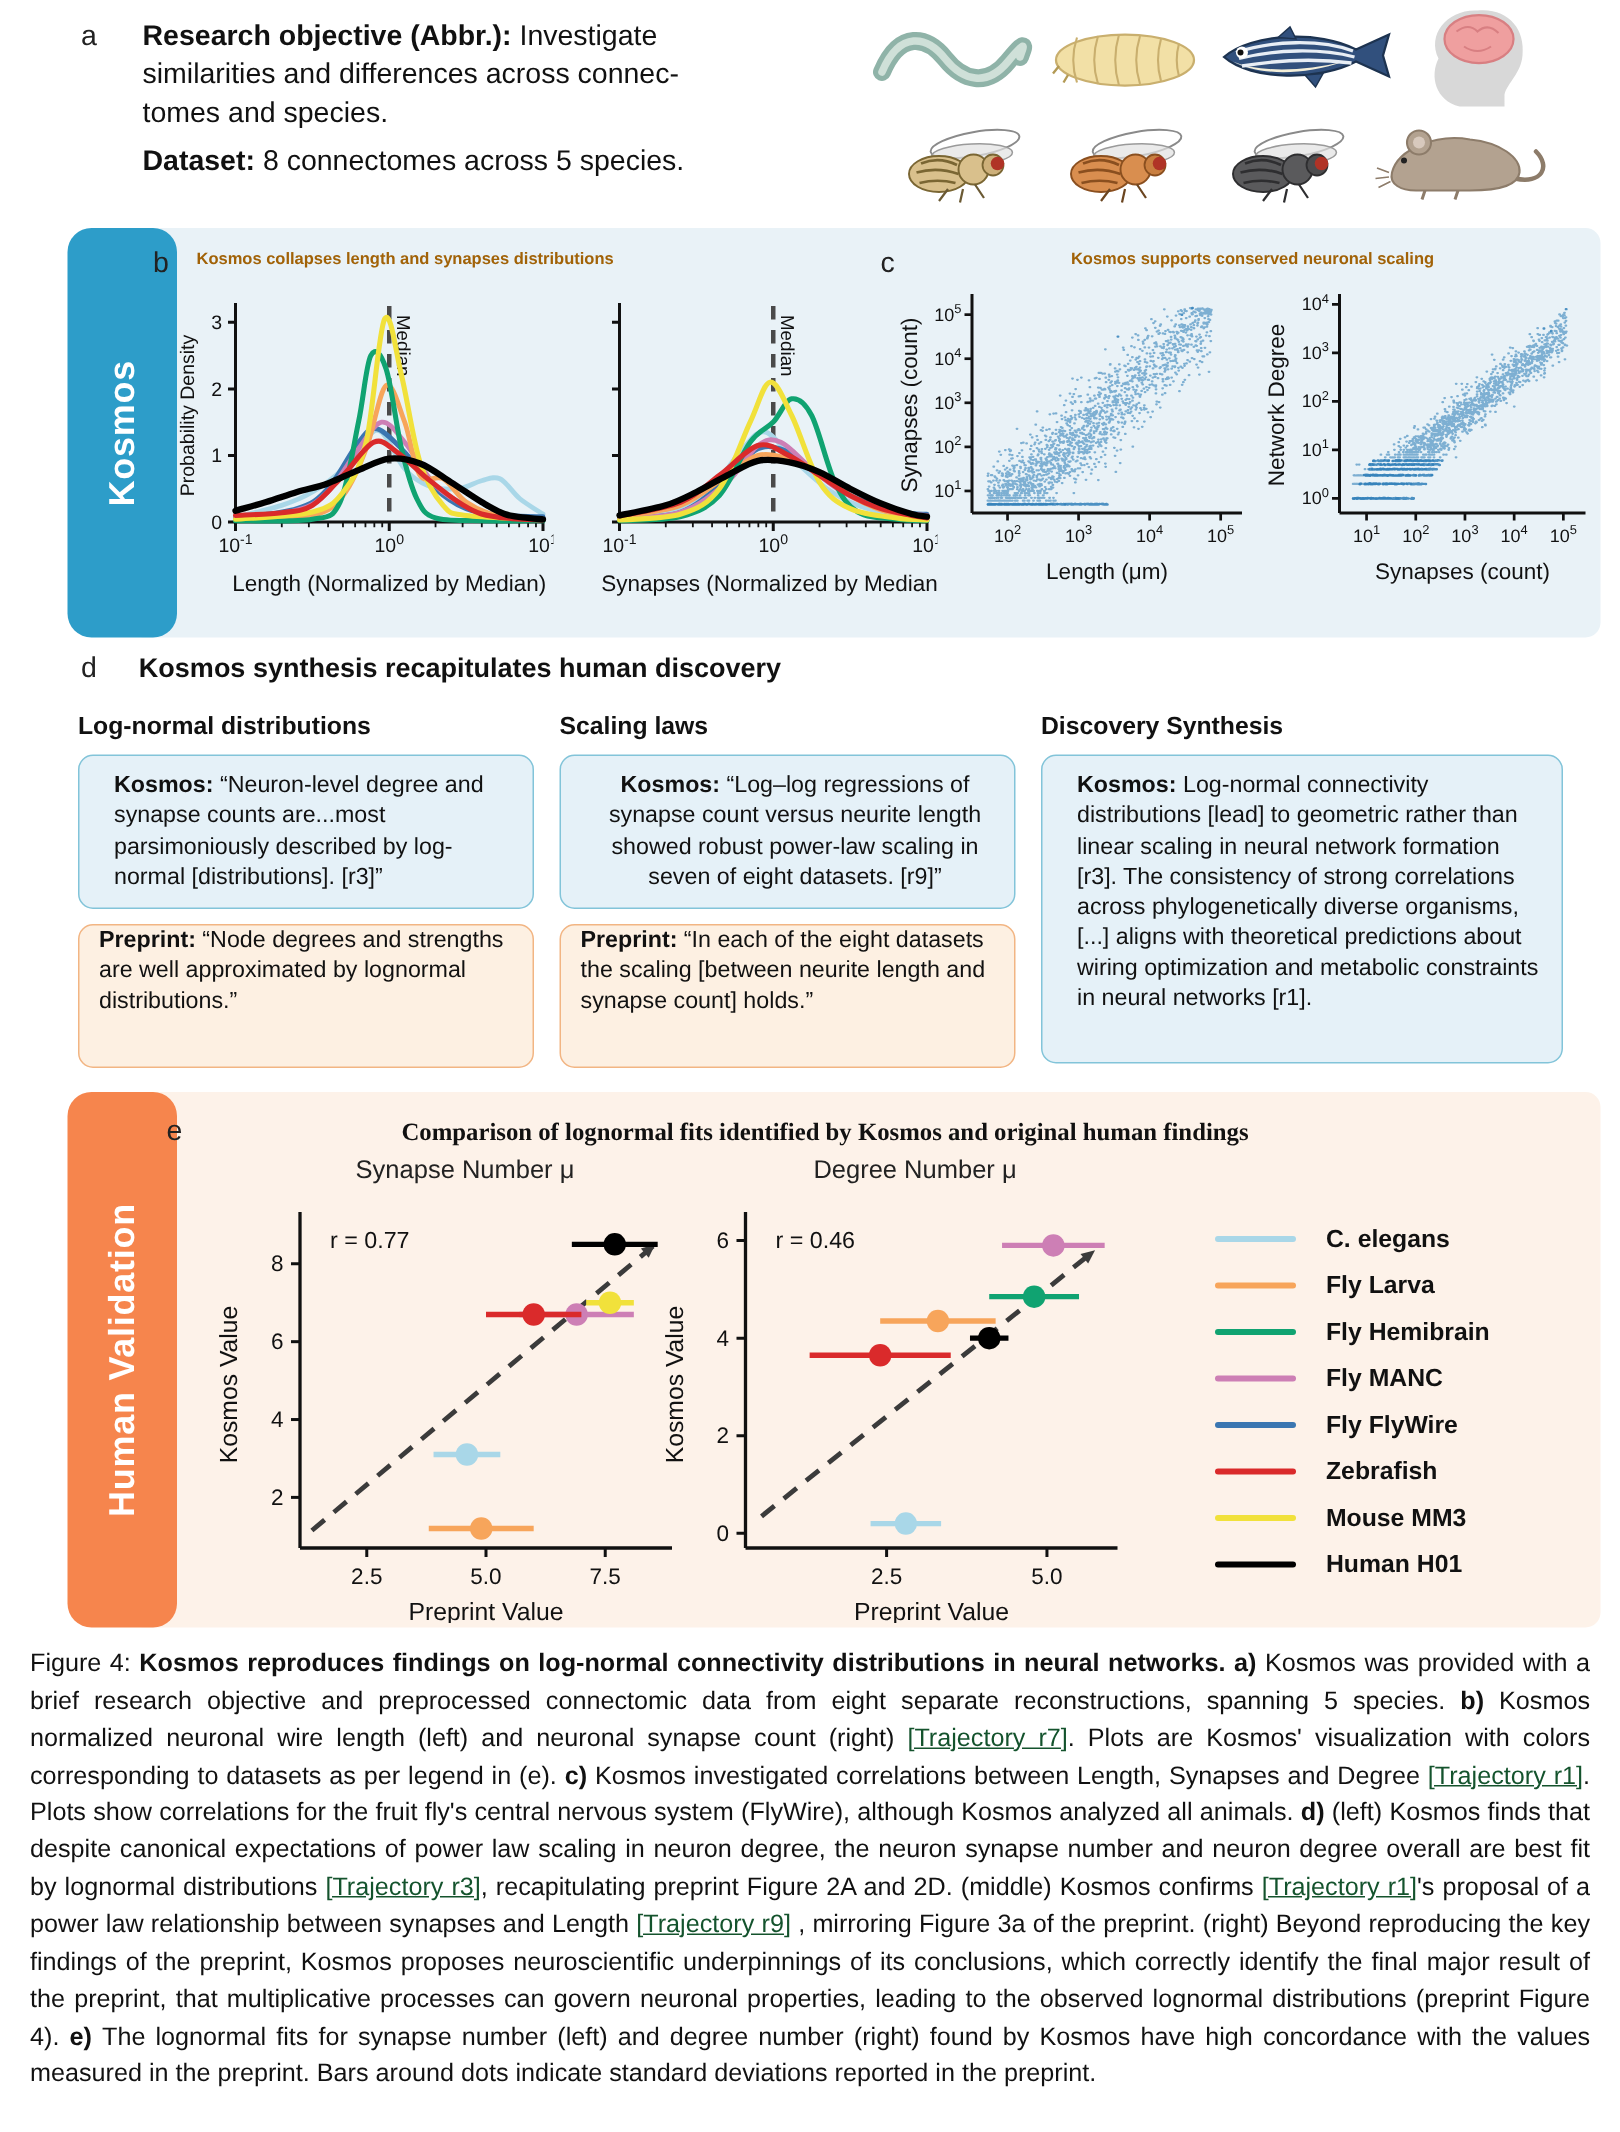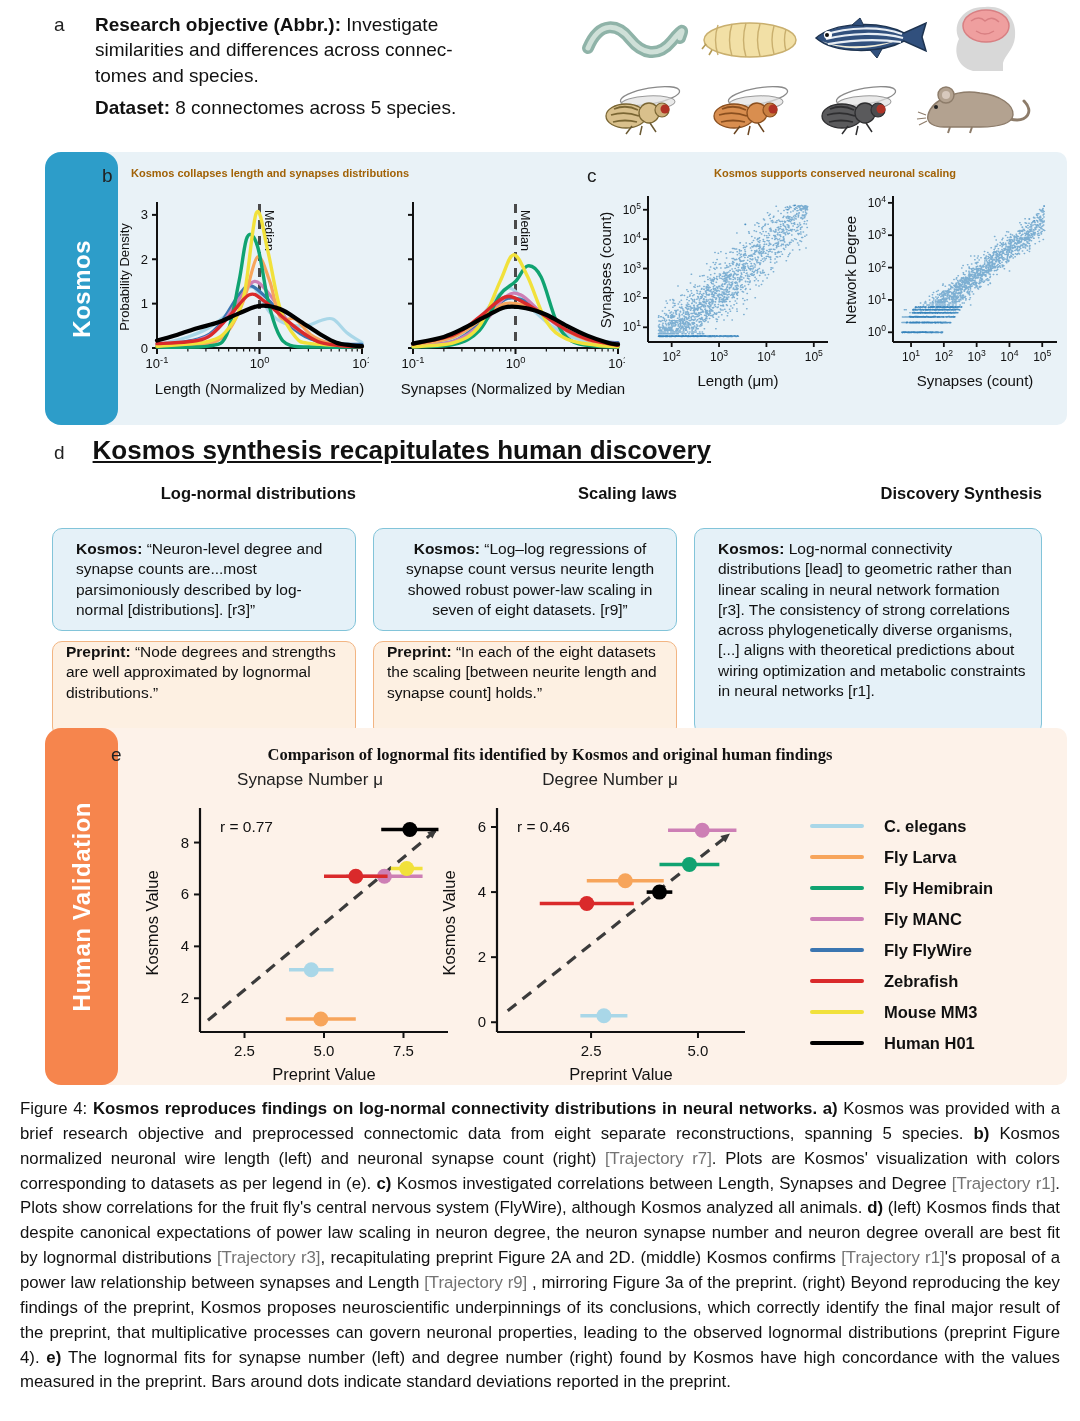--- a/index.html
+++ b/index.html
@@ -5,33 +5,33 @@
   html,body{margin:0;padding:0;background:#fff;}
   body{width:1080px;height:1421px;position:relative;font-family:"Liberation Sans",sans-serif;color:#111;overflow:hidden;}
   .abs{position:absolute;}
   .panel-letter{font-size:19px;color:#222;}
   .sec-title{font-weight:bold;font-size:11px;color:#a16207;}
   .pill{border-radius:16px;display:flex;align-items:center;justify-content:center;}
   .pill-text{writing-mode:vertical-rl;transform:rotate(180deg);color:#fff;font-weight:bold;font-size:24px;letter-spacing:.5px;}
   .panel-bg{border-radius:10px;}
   .objective{font-size:19px;line-height:1.33;color:#111;}
   .objective p{margin:0 0 7px 0;white-space:pre-line;}
-  .dcol-head{font-weight:bold;font-size:16.5px;text-align:right;margin-bottom:25px;}
+  .dcol-head{font-weight:bold;font-size:16.5px;text-align:left;margin-bottom:9px;}
   .dbox{border-radius:10px;padding:10px 13px;font-size:15.5px;line-height:1.31;box-sizing:border-box;}
   .dbox.kbox{background:#e5f1f8;border:1.5px solid #82c4d9;padding-left:23px;}
   .dbox.pbox{background:#fdf0e2;border:1.5px solid #f2b583;margin-top:10px;padding-top:0;}
   .etitle{font-weight:bold;font-size:16.5px;text-align:center;}
   .esub{font-size:17px;text-align:center;color:#222;}
   .legend{list-style:none;margin:17px;padding:0;font-weight:bold;}
   .legend li{display:flex;align-items:center;height:18px;margin-bottom:13px;}
   .legend .line{display:inline-block;width:54px;height:4px;border-radius:2px;margin-right:20px;}
   .legend .lab{font-size:16.5px;}
   .caption{font-size:16.8px;line-height:1.48;text-align:justify;color:#111;}
   .caption .b{font-weight:bold;}
-  .caption .l{color:#737373;}
+  .caption .l{color:#14532d;text-decoration:underline;}
   svg text{font-family:"Liberation Sans",sans-serif;}
 </style>
 </head>
 <body>
 
 <div class="abs panel-letter" style="left:54px;top:14px;">a</div>
 <div class="abs objective" style="left:95px;top:12px;width:410px;">
   <p><b>Research objective (Abbr.):</b><span> Investigate
 similarities and differences across connec-
 tomes and species.</span></p>
@@ -274,21 +274,21 @@
       <line x1="45" y1="12.853932584269671" x2="50" y2="12.853932584269671" stroke="#111" stroke-width="1.8"></line>
       <text x="43" y="16.85393258426967" text-anchor="end" font-size="12" fill="#111">10<tspan dy="-5.0" font-size="8.6">4</tspan></text>
       <text x="13" y="80" font-size="15" fill="#111" text-anchor="middle" transform="rotate(-90 13 80)">Network Degree</text>
       <text x="132" y="196" font-size="15" fill="#111" text-anchor="middle">Synapses (count)</text>
     </svg>
 </div>
 
 <div class="abs" style="left:40px;top:435px;width:1020px;">
   <div style="display:flex;align-items:baseline;">
     <span class="panel-letter" style="margin-left:14px;">d</span>
-    <span style="font-weight:bold;font-size:26px;margin-left:28px;text-decoration:underline;">Kosmos synthesis recapitulates human discovery</span>
+    <span style="font-weight:bold;font-size:18px;margin-left:28px;">Kosmos synthesis recapitulates human discovery</span>
   </div>
   <div style="display:flex;margin-top:18px;margin-left:12px;gap:17px;">
     <div style="width:304px;">
       <div class="dcol-head">Log-normal distributions</div>
       <div class="dbox kbox" style="min-height:100px;"><b>Kosmos:</b><span> “Neuron-level degree and synapse counts are...most parsimoniously described by log-normal [distributions]. [r3]”</span></div>
       <div class="dbox pbox" style="min-height:96px;"><b>Preprint:</b><span> “Node degrees and strengths are well approximated by lognormal distributions.”</span></div>
     </div>
     <div style="width:304px;">
       <div class="dcol-head">Scaling laws</div>
       <div class="dbox kbox" style="min-height:100px;text-align:center;"><b>Kosmos:</b><span> “Log–log regressions of synapse count versus neurite length showed robust power-law scaling in seven of eight datasets. [r9]”</span></div>

